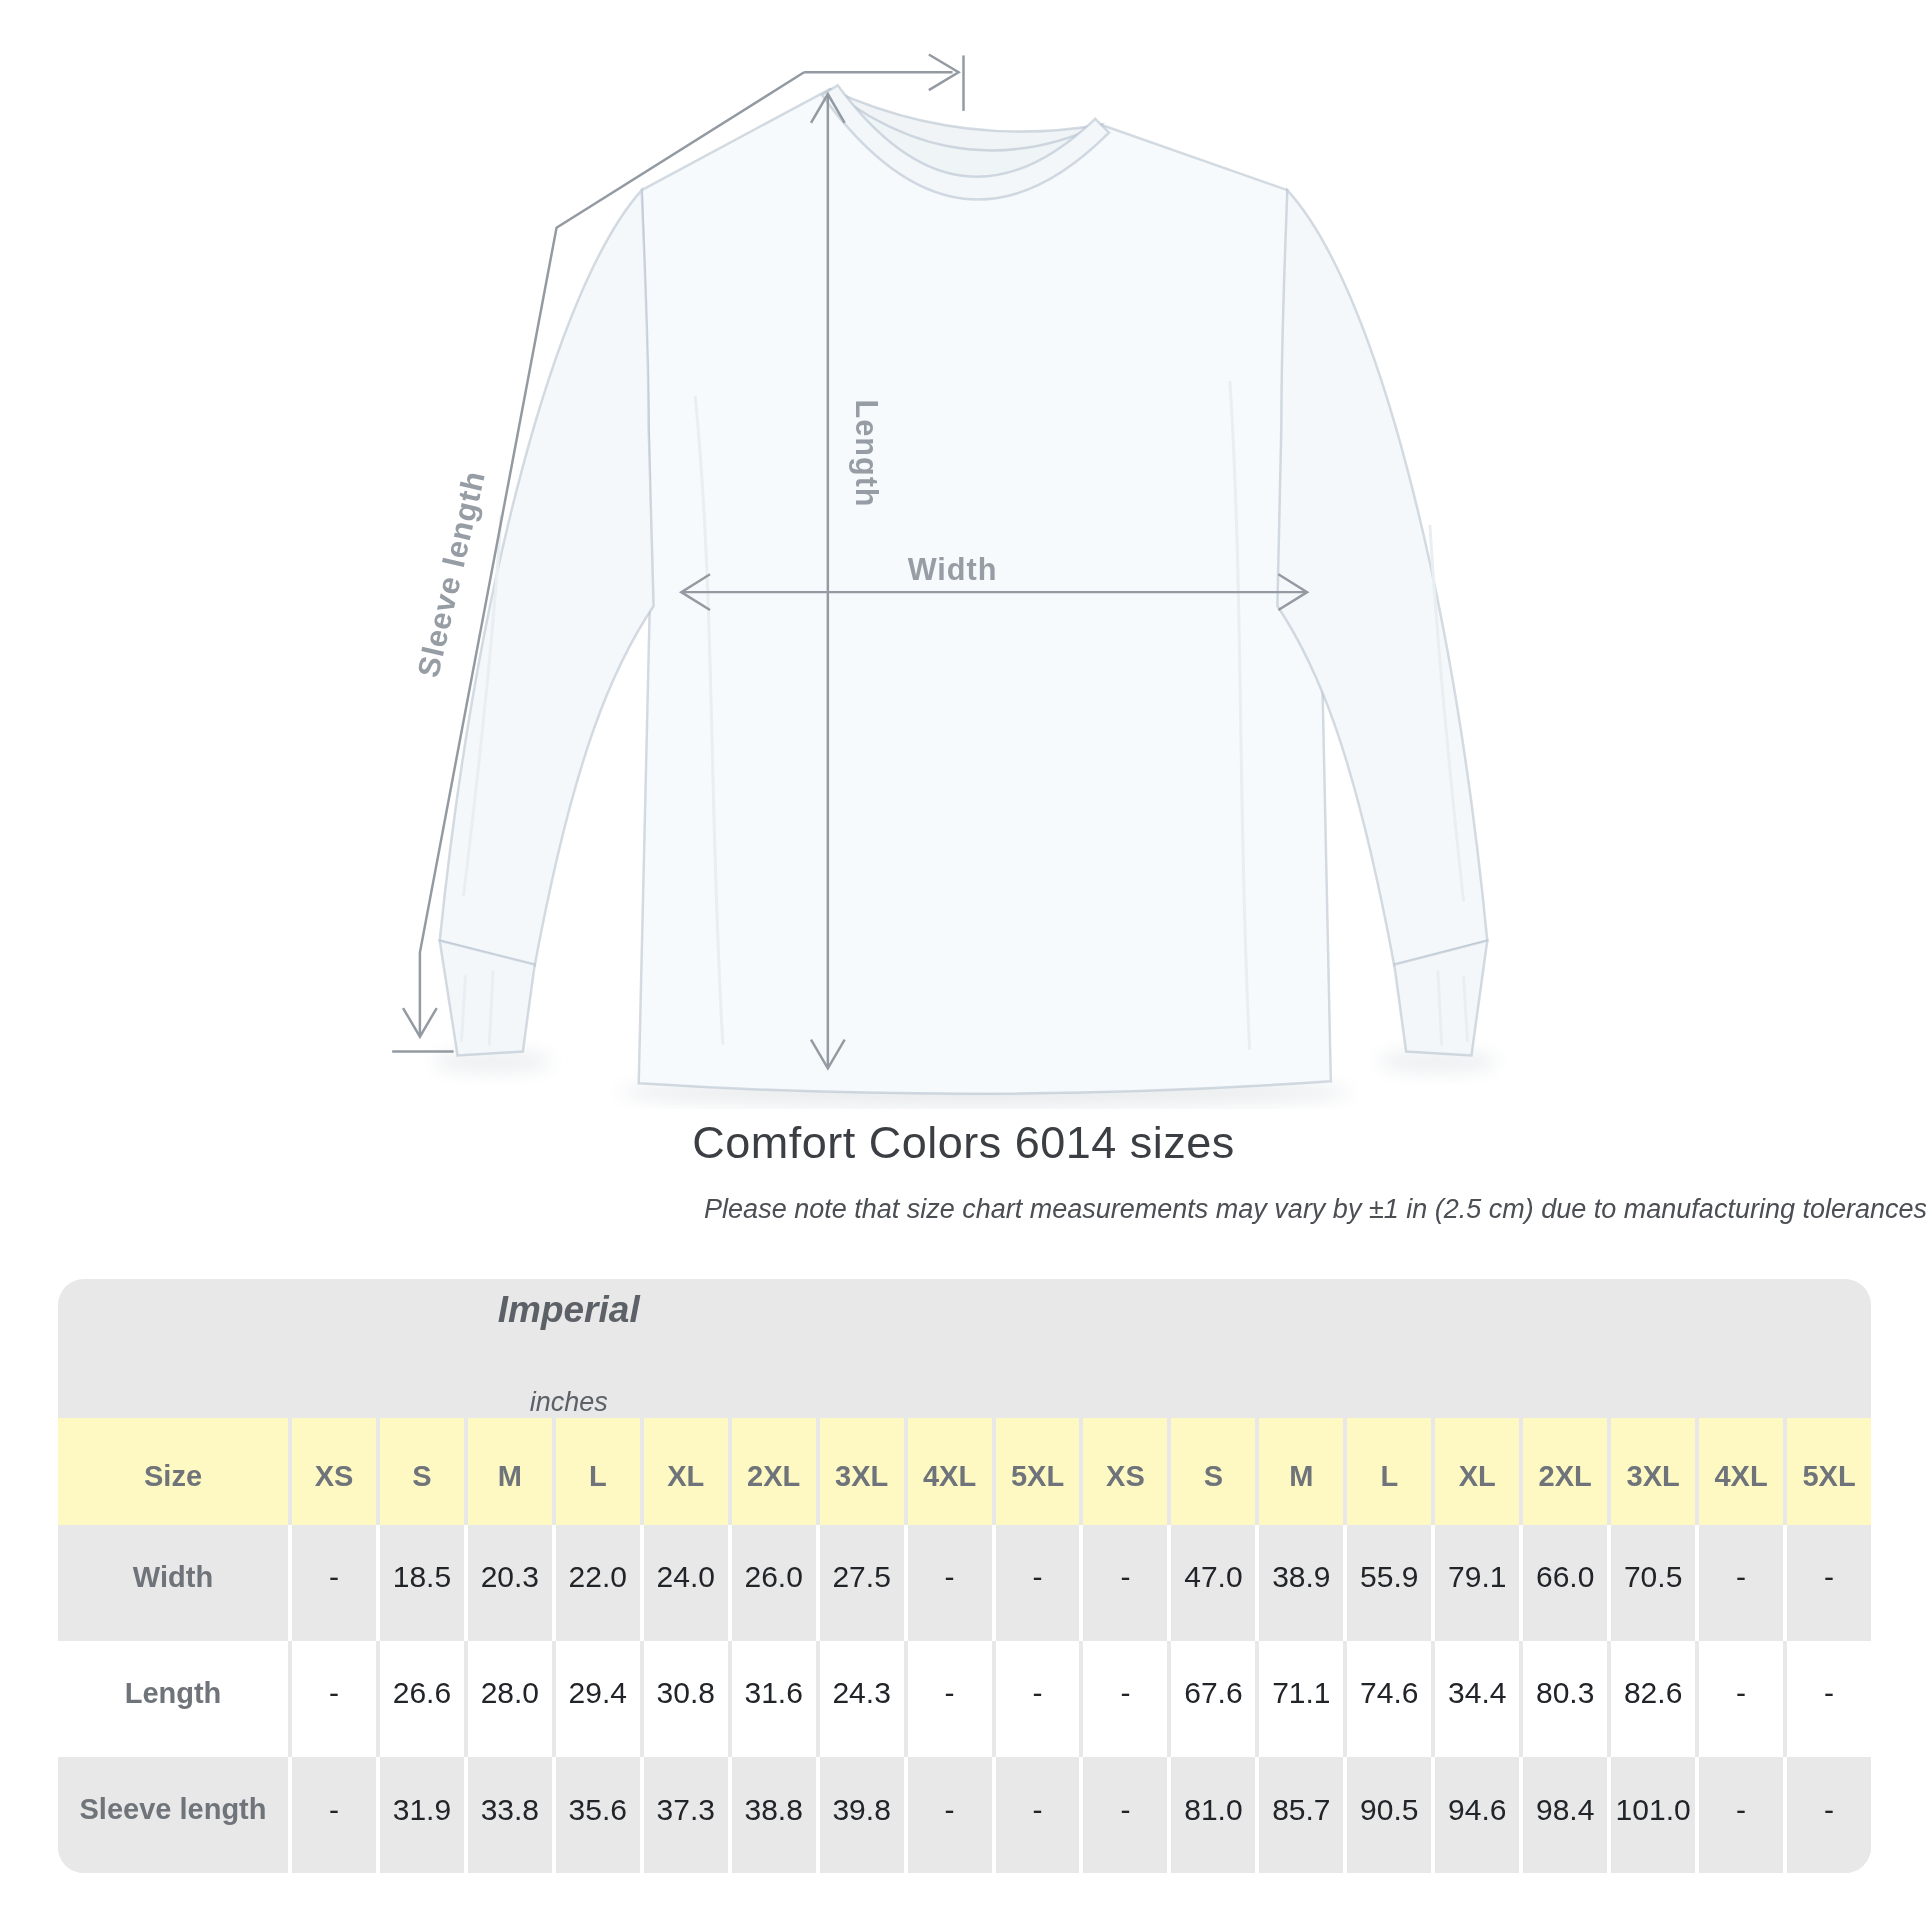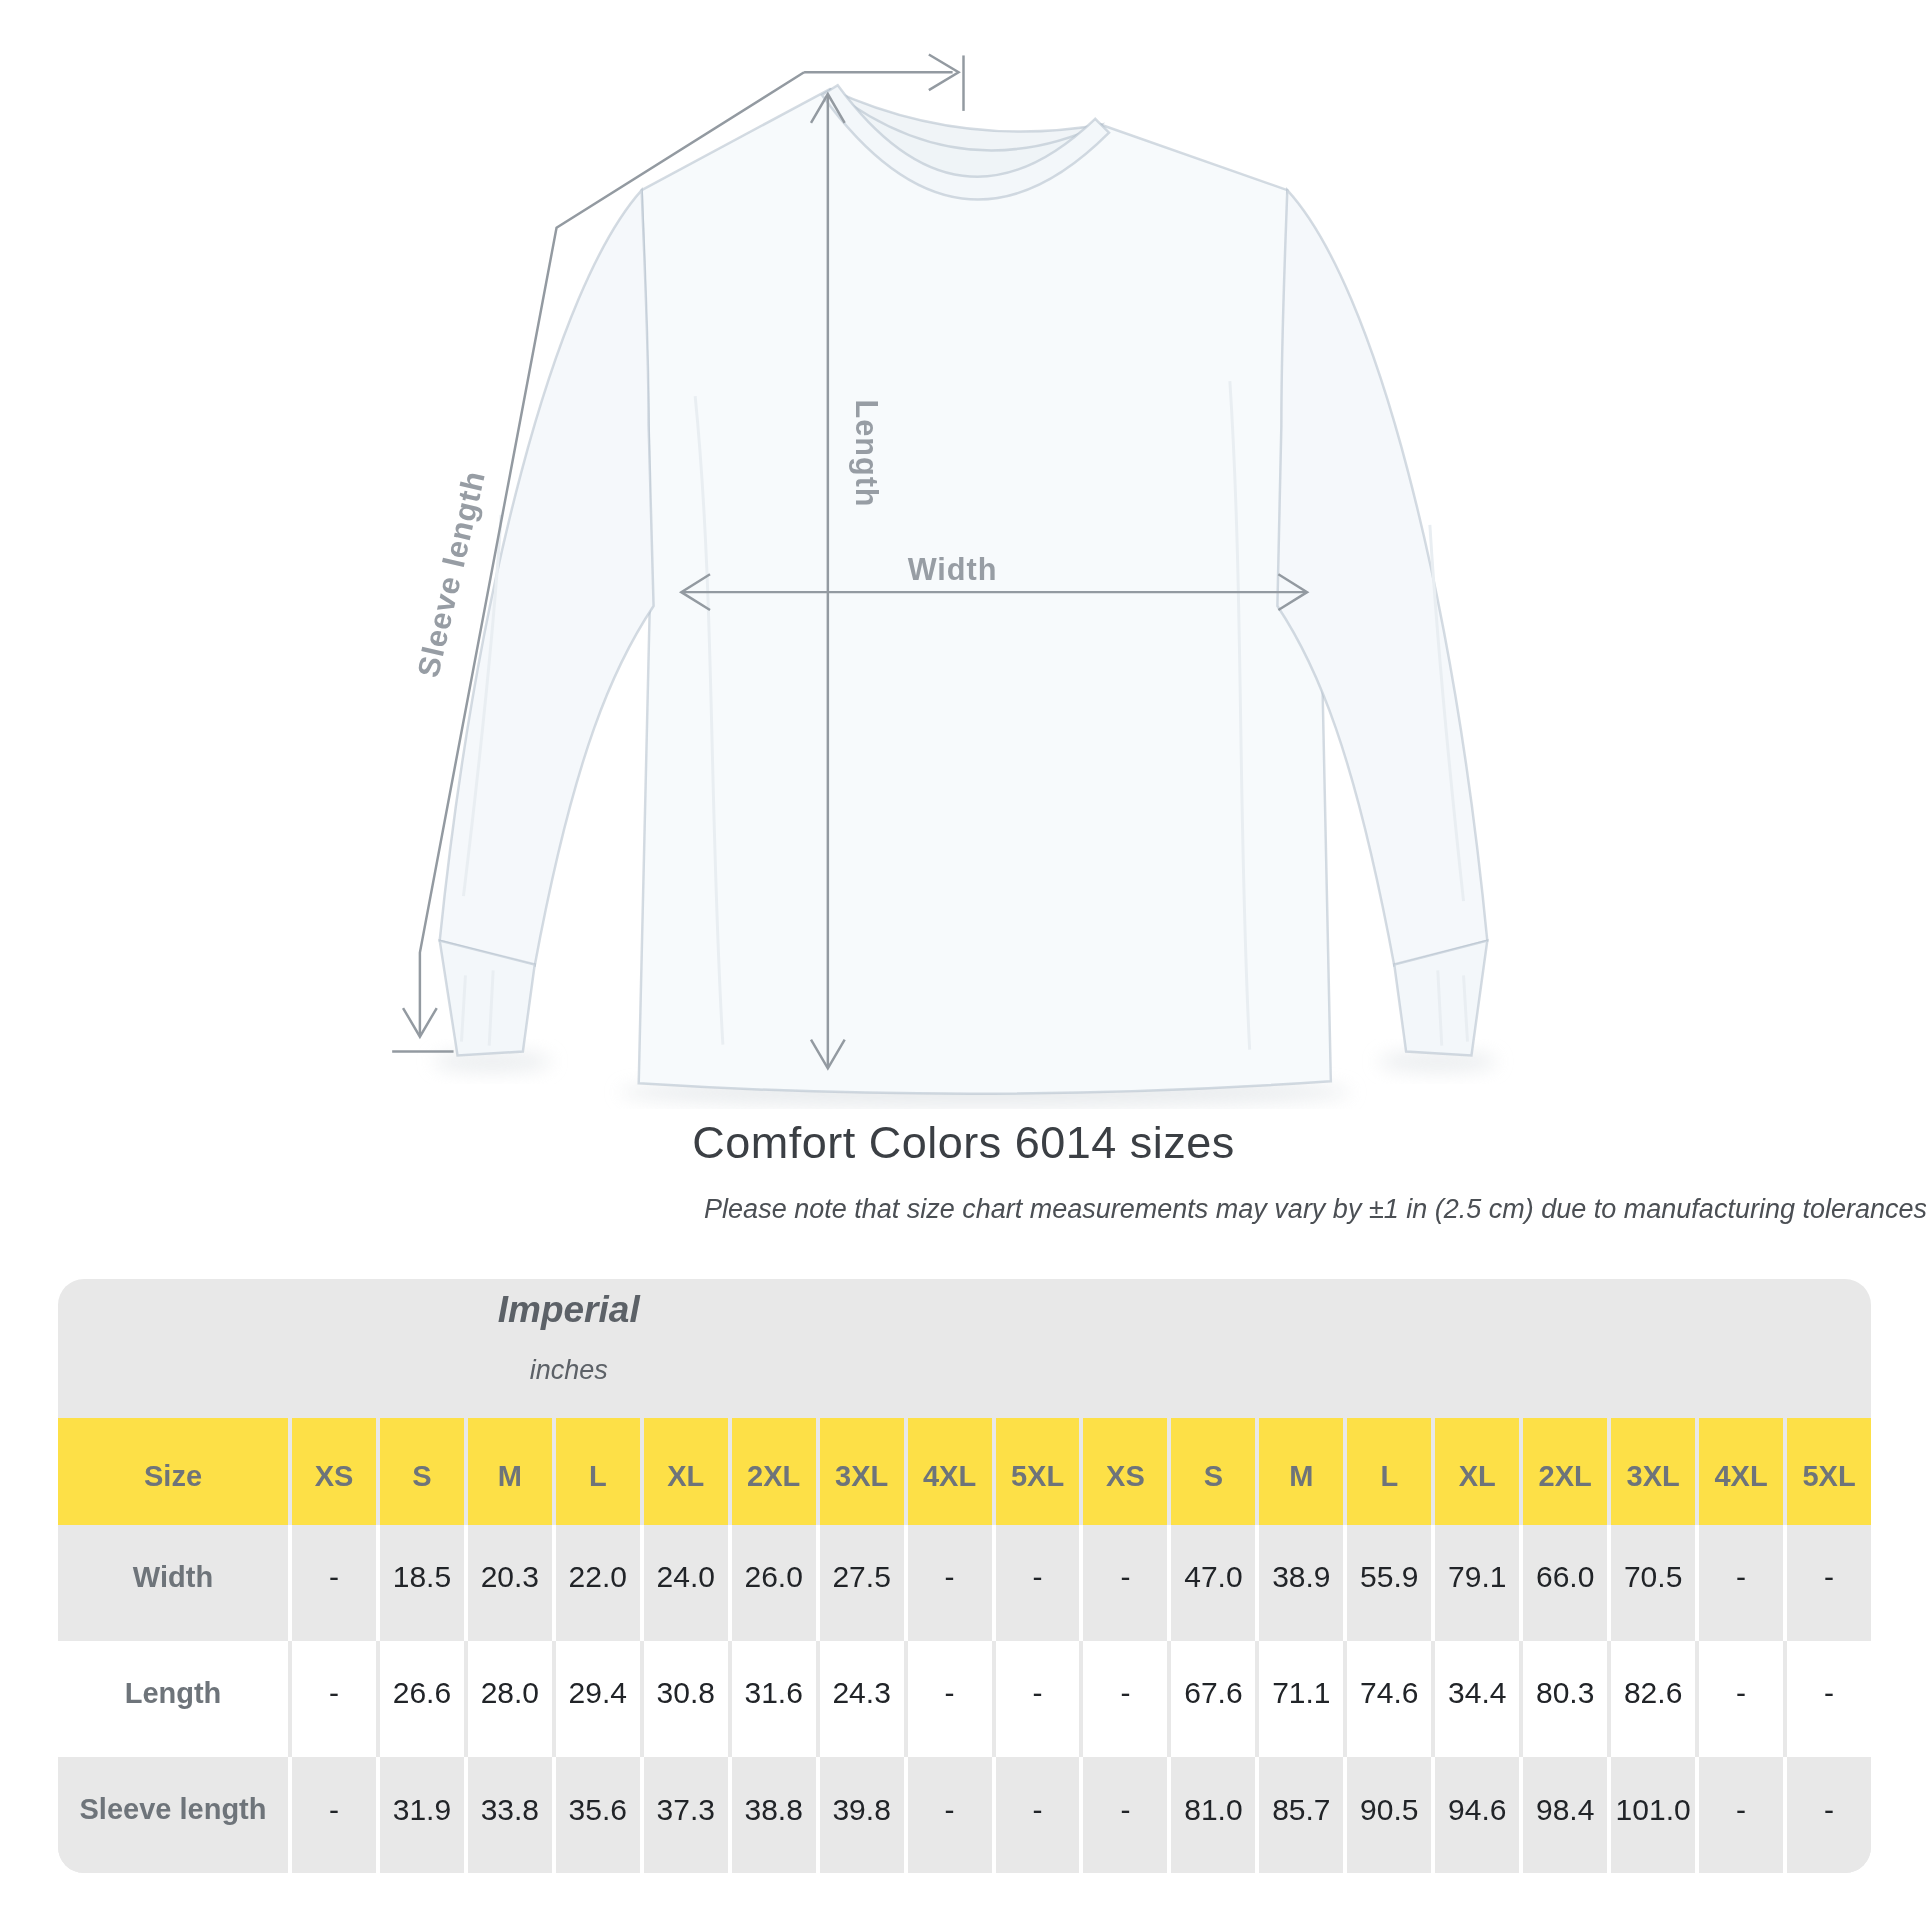--- a/index.html
+++ b/index.html
@@ -26,39 +26,39 @@
     position:absolute;top:1194px;left:0;width:100%;
     text-align:right;font-size:27px;font-style:italic;color:#4b4f54;
   }
   
   .size-table{
     position:absolute;left:58px;top:1279px;width:1813px;height:594px;
     background:#e8e8e8;border-radius:26px;overflow:hidden;
   }
   .unit-band{display:flex;height:139px;}
   .unit-half{
-    display:flex;flex-direction:column;align-items:center;justify-content:flex-start;
-    padding-top:10px;gap:24px;color:#5c6167;
+    display:flex;flex-direction:column;align-items:center;justify-content:space-between;
+    padding-top:10px;gap:12px;color:#5c6167;
   }
   .unit-half.imperial{width:56.34%;}
   .unit-half.metric{width:43.66%;}
   .unit-name{font-size:37px;font-weight:bold;font-style:italic;}
   .unit-sub{font-size:27px;font-style:italic;}
   .table-grid{
     display:grid;
     grid-template-columns:230px repeat(18,1fr);
     grid-template-rows:107px 116px 116px 117px;
     width:100%;
   }
   .cell{
     display:flex;align-items:center;justify-content:center;
     font-size:30px;color:#212428;
   }
   .cell:not(.label-col){border-left:4px solid transparent;}
-  .cell.head{background:#fde047;color:#6e747a;font-weight:bold;font-size:29px;padding-top:10px;}
+  .cell.head{background:#fef9c3;color:#6e747a;font-weight:bold;font-size:29px;padding-top:10px;}
   .cell.head:not(.label-col){border-left-color:#e8e8e8;}
   .cell.shade{background:#e8e8e8;}
   .cell.shade:not(.label-col){border-left-color:#ffffff;}
   .cell.light{background:#ffffff;}
   .cell.light:not(.label-col){border-left-color:#e8e8e8;}
   .cell.rowlabel{color:#6e747a;font-weight:bold;font-size:29px;}
   .cell.val,.cell.rowlabel{padding-bottom:12px;}
 </style>
 </head>
 <body>

